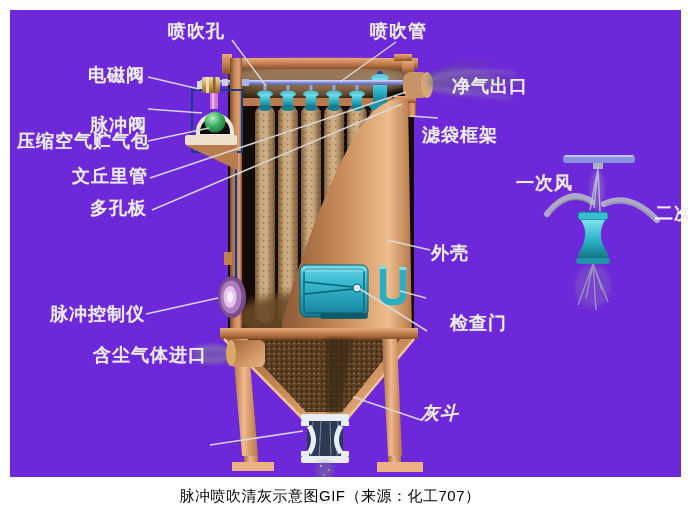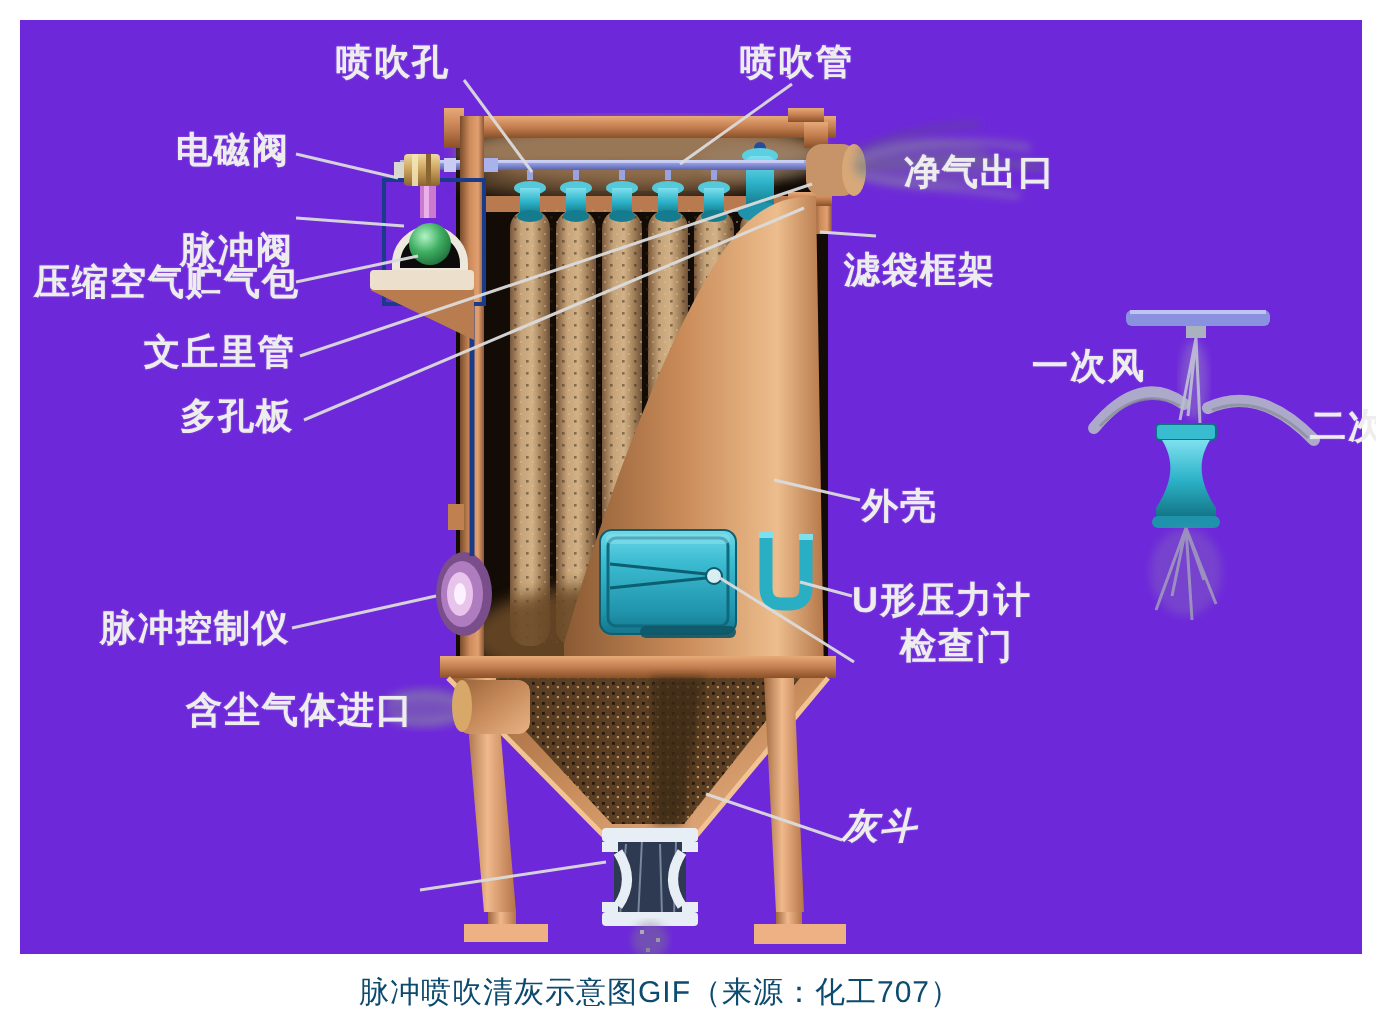--- a/index.html
+++ b/index.html
@@ -2,21 +2,21 @@
 <html><head>
 <meta charset="utf-8">
 <style>
   html,body{margin:0;padding:0;background:#ffffff;}
   #stage{position:relative;width:688px;height:518px;background:#ffffff;overflow:hidden;
          font-family:"Liberation Sans", sans-serif;}
   #diagram{position:absolute;left:10px;top:10px;width:671px;height:467px;background:#6d28d9;}
   #machine-svg{position:absolute;left:0;top:0;}
   .lbl{position:absolute;color:#ededed;font-size:18px;font-weight:700;letter-spacing:1px;
        white-space:nowrap;line-height:1.05;text-shadow:0 0 1px rgba(255,255,255,.35);}
-  #caption{position:absolute;left:0;top:487px;width:660px;text-align:center;color:#0c4a6e;
+  #caption{position:absolute;left:0;top:487px;width:660px;text-align:center;color:#000000;
            font-size:15px;letter-spacing:.5px;}
 </style>
 </head>
 <body>
 
 <div id="stage">
   <div id="diagram">
 
     <svg id="machine-svg" width="671" height="467" viewBox="0 0 671 467">
       <defs>
@@ -324,21 +324,20 @@
     <div class="lbl" style="left:158px;top:12px;">喷吹孔</div>
     <div class="lbl" style="left:360px;top:12px;">喷吹管</div>
     <div class="lbl" style="right:536px;top:56px;">电磁阀</div>
     <div class="lbl" style="right:534px;top:106px;margin-left:16px;">脉冲阀</div>
     <div class="lbl" style="right:531px;top:122px;">压缩空气贮气包</div>
     <div class="lbl" style="right:533px;top:157px;">文丘里管</div>
     <div class="lbl" style="right:534px;top:189px;">多孔板</div>
     <div class="lbl" style="left:442px;top:67px;text-align:right;">净气出口</div>
     <div class="lbl" style="left:412px;top:100px;margin-top:16px;">滤袋框架</div>
     <div class="lbl" style="left:421px;top:234px;">外壳</div>
-    <div class="lbl" style="left:416px;top:281px;">U形压力计</div>
     <div class="lbl" style="left:418px;top:304px;margin-left:22px;">检查门</div>
     <div class="lbl" style="left:411px;top:394px;font-style:italic;">灰斗</div>
     <div class="lbl" style="right:474px;top:336px;">含尘气体进口</div>
     <div class="lbl" style="right:536px;top:295px;">脉冲控制仪</div>
     <div class="lbl" style="left:506px;top:164px;">一次风</div>
     <div class="lbl" style="left:645px;top:194px;">二次风</div>
   </div>
 
   <div id="caption">脉冲喷吹清灰示意图GIF（来源：化工707）</div>
 </div>

